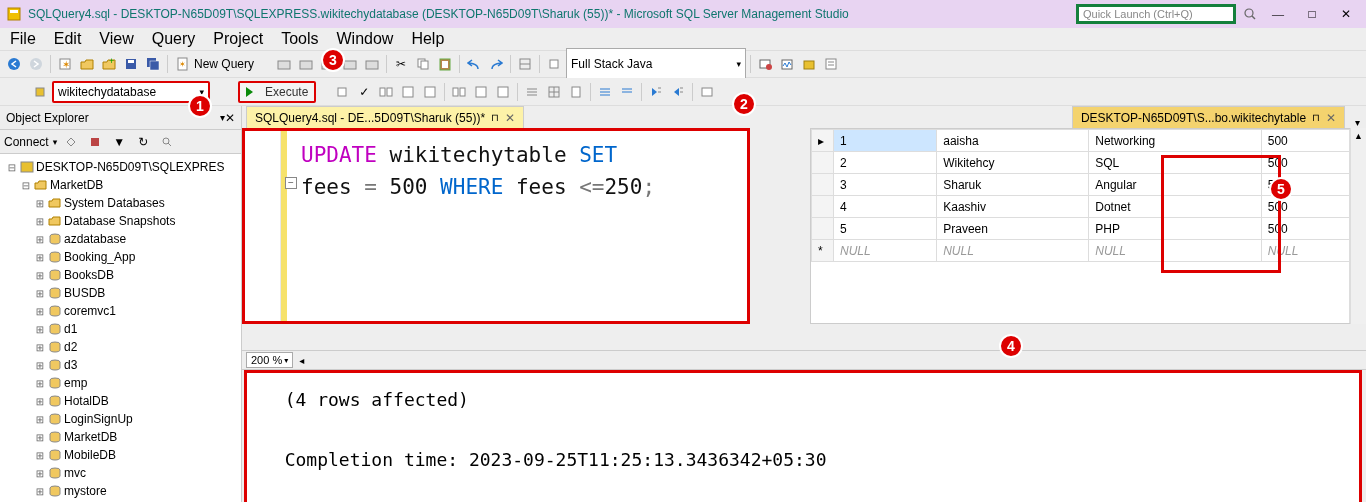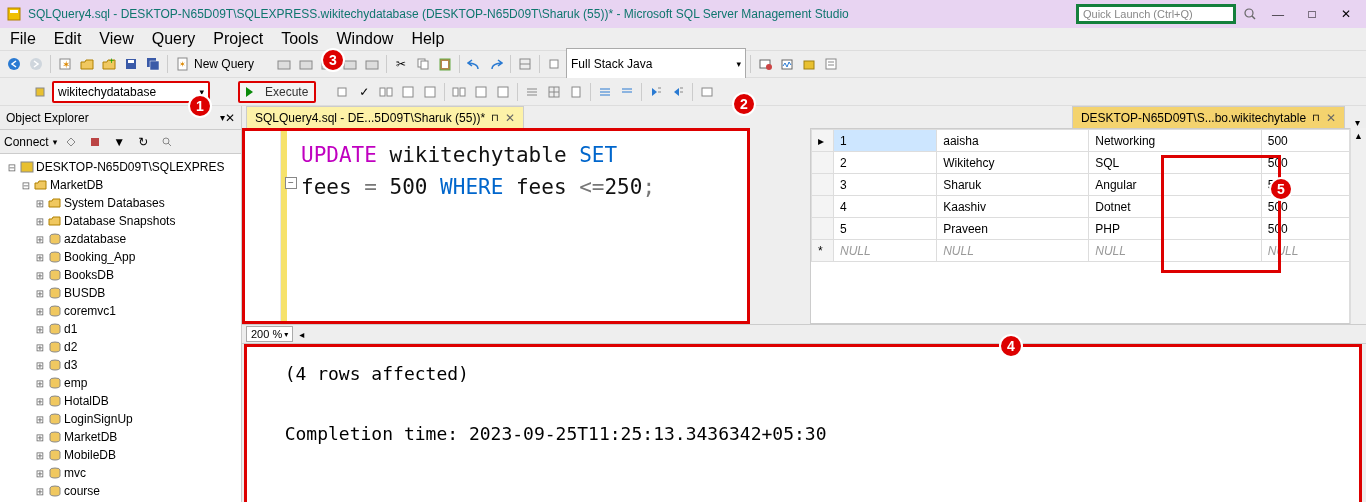--- a/index.html
+++ b/index.html
@@ -50,21 +50,21 @@
   .ident { color:#111; }
   .punct { color:#777; }
   .fold { position:absolute; left:40px; top:46px; width:12px; height:12px; border:1px solid #888; background:#fff; font-size:10px; line-height:10px; text-align:center; color:#555; }
   .grid { flex:1; margin-left:60px; background:#fff; border:1px solid #ccc; position:relative; overflow:hidden; }
   table.data { border-collapse:collapse; width:100%; font-size:12px; }
   table.data th, table.data td { border:1px solid #ddd; padding:2px 6px; text-align:left; height:22px; }
   table.data th { background:#f4f4f4; font-weight:400; }
   .rowhdr { width:22px; background:#f4f4f4; border:1px solid #ddd; text-align:center; }
   .null { color:#999; font-style:italic; }
   .fees-box { position:absolute; border:3px solid #d00; pointer-events:none; }
-  .zoom-row { height:20px; background:#eee; display:flex; align-items:center; padding-left:4px; font-size:11px; border-top:1px solid #ccc; border-bottom:1px solid #ccc; }
+  .zoom-row { height:20px; background:#eee; display:flex; align-items:center; padding-left:4px; font-size:11px; border-top:1px solid #ccc; border-bottom:1px solid #ccc;margin-top:26px; }
   .zoom-val { background:#fff; border:1px solid #aaa; padding:0 4px; height:16px; display:flex; align-items:center; }
   .caret-d { font-size:8px; margin-left:2px; }
   .msg-tab { height:22px; background:#eee; display:flex; align-items:center; padding-left:6px; gap:4px; border-bottom:1px solid #ccc; }
   .msg-body { flex:1; background:#fff; border:3px solid #d00; margin:0 4px 2px 2px; font-family:Consolas,monospace; font-size:18px; line-height:30px; padding:12px 16px; white-space:pre; overflow:hidden; position:relative; }
   .vscroll { position:absolute; right:0; top:0; width:16px; bottom:0; background:#f0f0f0; border-left:1px solid #ddd; }
   .arrow-up { position:absolute; top:0; left:0; right:0; height:16px; display:flex; align-items:center; justify-content:center; font-size:9px; }
   svg { display:block; }
 </style>
 </head>
 <body>
@@ -534,21 +534,21 @@
             <path d="M2 3 L2 9 C2 10 4 11 7 11 C10 11 12 10 12 9 L12 3" fill="#f0c860" stroke="#888"></path>
           </svg>
           <span>mvc</span>
         </div>
       <div class="node" style="padding-left:32px">
           <span class="exp">⊞</span>
           <svg class="db-ico">
             <ellipse cx="7" cy="3" rx="5" ry="2" fill="#f0c860" stroke="#888"></ellipse>
             <path d="M2 3 L2 9 C2 10 4 11 7 11 C10 11 12 10 12 9 L12 3" fill="#f0c860" stroke="#888"></path>
           </svg>
-          <span>course</span>
+          <span>mystore</span>
         </div>
     </div>
   </div>
 
   <div class="work">
     <div class="tabs">
       <div class="tab">
         <span>SQLQuery4.sql - DE...5D09T\Sharuk (55))*</span>
         <span class="pin">⊓</span>
         <span class="tab-x">✕</span>

